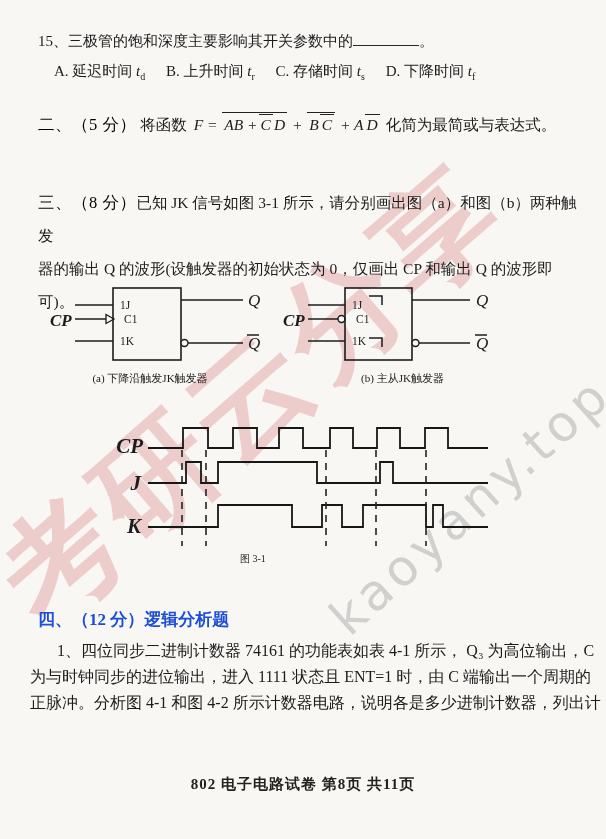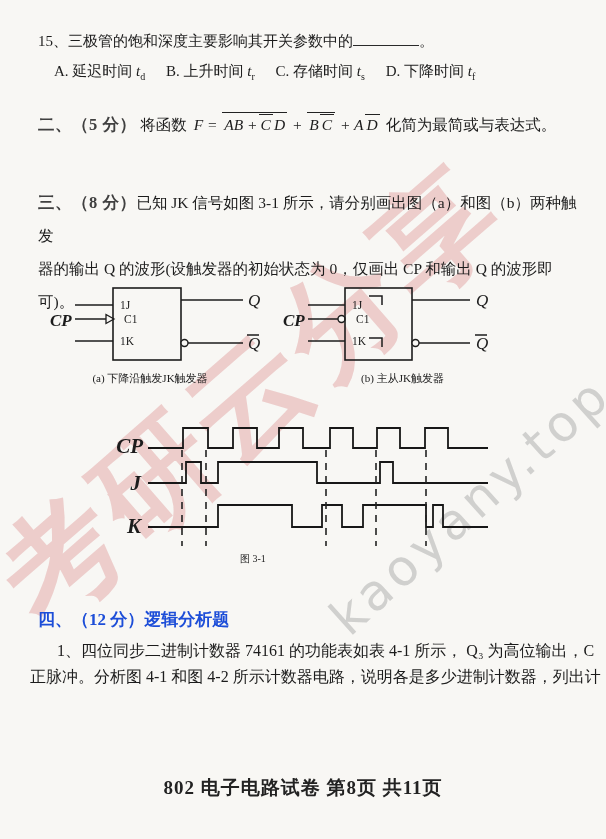--- a/index.html
+++ b/index.html
@@ -14,38 +14,38 @@
   .txt{font-size:15px;line-height:22px;white-space:nowrap;}
   
   #q15-line{left:38px;top:30px;text-align:center;}
   .blank{display:inline-block;width:66px;border-bottom:1.3px solid #2a2a2a;height:14px;vertical-align:baseline;}
   #q15-opts{left:54px;top:60px;}
   .opt{margin-right:17px;}
   .tsym{font-style:italic;}
   sub{font-size:10px;}
   
   #s2{left:38px;top:112px;font-size:15.5px;}
-  .shead{font-size:16.5px;font-weight:700;color:#404040;letter-spacing:.5px;}
+  .shead{font-size:16.5px;font-weight:400;color:#000000;letter-spacing:.5px;}
   .math{font-style:italic;padding:0 2px;}
   .math i{font-style:italic;padding:0 1px;}
   .ov{display:inline-block;border-top:1.4px solid #222;padding:1px 1px 0 1px;line-height:1.15;}
   
   #s3{left:38px;top:186px;width:548px;font-size:15.5px;line-height:33px;white-space:normal;}
   
   .cap{font-size:11px;text-align:center;white-space:nowrap;}
   #cap-a{left:50px;top:371px;width:200px;}
   #cap-b{left:315px;top:371px;width:175px;}
   #cap-fig{left:240px;top:552px;width:130px;font-size:10px;text-align:left;}
   
   #s4-head{left:38px;top:608px;font-size:17px;font-weight:700;color:#1d4ed8;}
   #s4-para{left:30px;top:638px;width:554px;font-size:16px;line-height:26px;white-space:normal;}
   #s4-para .pline{white-space:nowrap;}
   #s4-para .pline.first{padding-left:27px;}
   
-  #footer{left:0;top:775px;width:606px;text-align:center;font-size:19px;font-weight:700;color:#222;letter-spacing:1px;}
+  #footer{left:0;top:775px;width:606px;text-align:center;font-size:15px;font-weight:700;color:#222;letter-spacing:1px;}
   
   #fig-svg{left:0;top:0;width:606px;height:839px;pointer-events:none;}
   #fig-svg .wire{stroke:#1c1c1c;stroke-width:1.5;fill:none;}
   #fig-svg .wave{stroke:#171717;stroke-width:1.8;fill:none;stroke-linejoin:miter;}
   #fig-svg .dash{stroke:#222;stroke-width:1.6;stroke-dasharray:7 6;fill:none;}
   #fig-svg .boxr{stroke:#1c1c1c;stroke-width:1.6;fill:none;}
   #fig-svg .bub{stroke:#1c1c1c;stroke-width:1.4;fill:#f8f7f4;}
   #fig-svg text{fill:#1c1c1c;font-family:"Liberation Serif","DejaVu Serif",serif;}
   .pinlbl{font-size:11.5px;font-family:"Liberation Mono","DejaVu Sans Mono",monospace;}
   .siglbl{font-size:21px;font-style:italic;font-weight:700;}
@@ -148,16 +148,17 @@
     </g>
 </svg>
 
 <div class="abs cap content" id="cap-a">(a) 下降沿触发JK触发器</div>
 <div class="abs cap content" id="cap-b">(b) 主从JK触发器</div>
 <div class="abs content" id="cap-fig">图 3-1</div>
 
 <div class="abs content" id="s4-head">四、（12 分）逻辑分析题</div>
 <div class="abs content" id="s4-para">
   <div class="pline first">1、四位同步二进制计数器 74161 的功能表如表 4-1 所示， Q₃ 为高位输出，C</div>
+  <div class="pline">为与时钟同步的进位输出，进入 1111 状态且 ENT=1 时，由 C 端输出一个周期的</div>
   <div class="pline">正脉冲。分析图 4-1 和图 4-2 所示计数器电路，说明各是多少进制计数器，列出计</div>
 </div>
 
 <div class="abs content" id="footer">802 电子电路试卷 第8页 共11页</div>
 
 </body></html>

